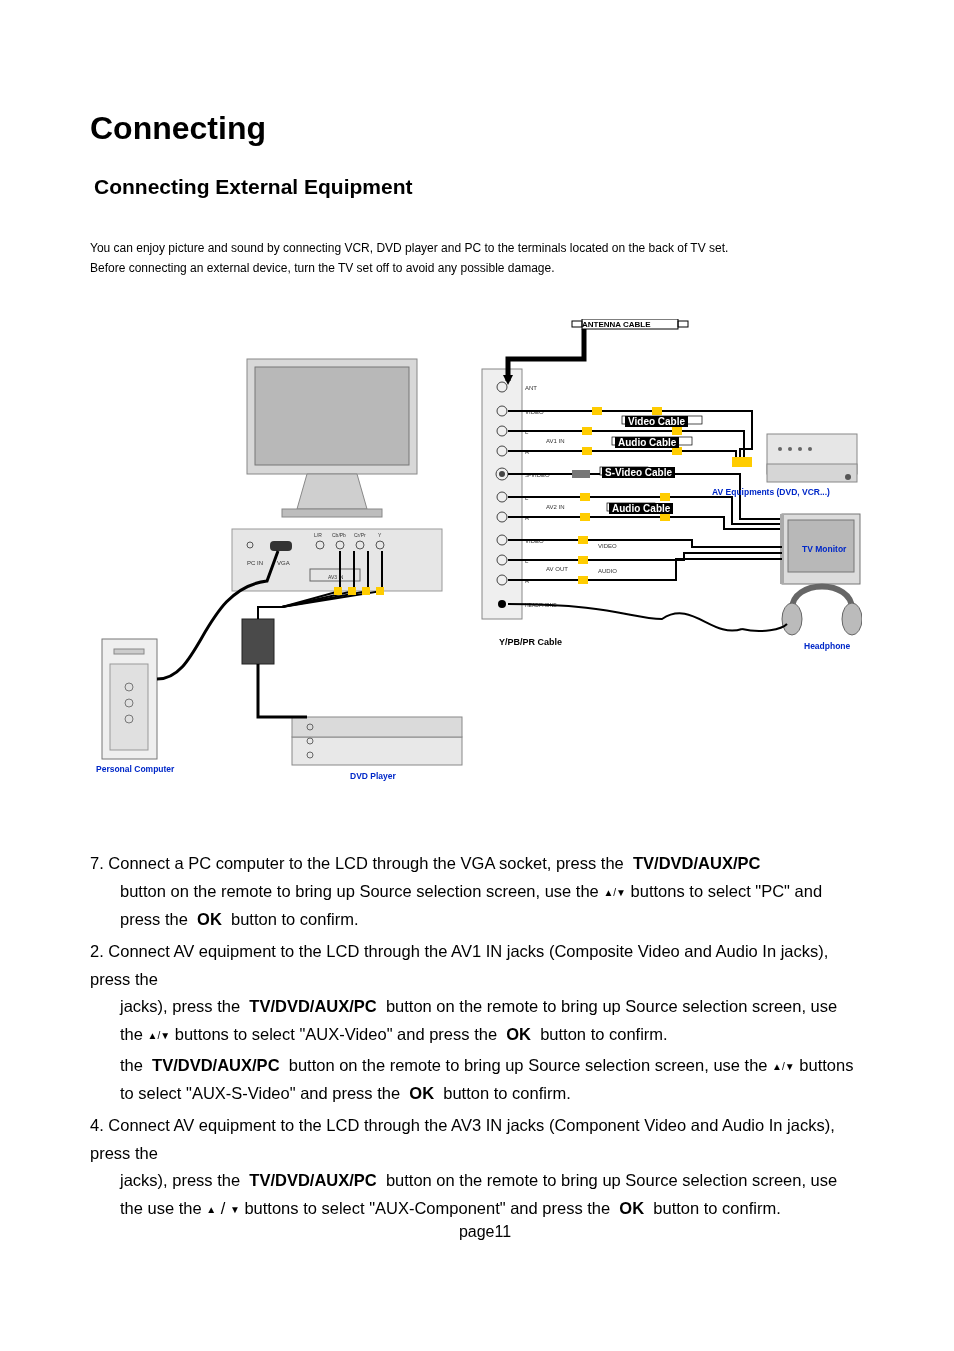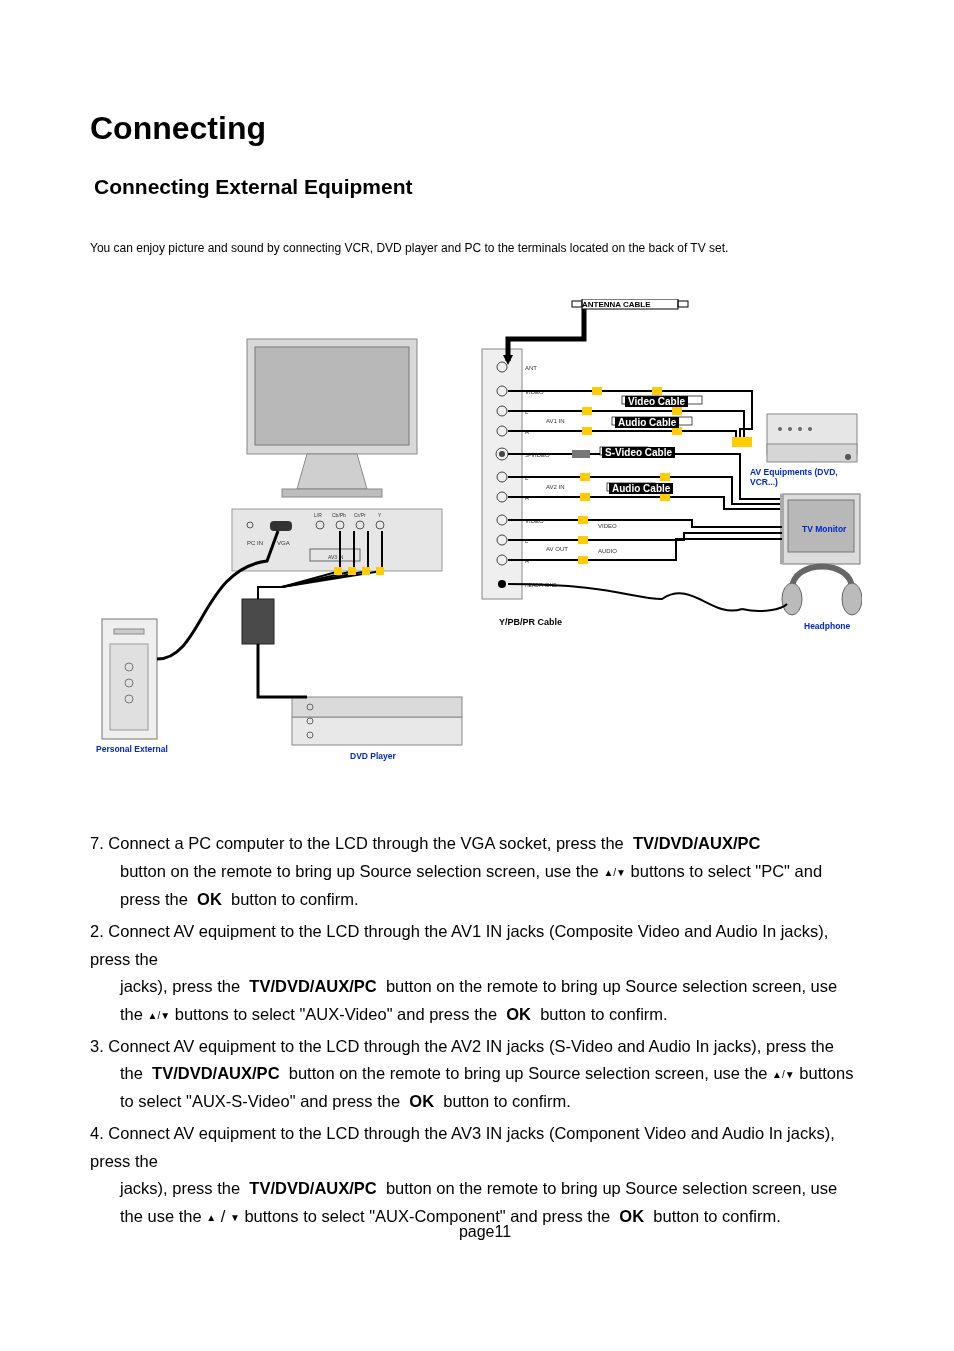--- a/index.html
+++ b/index.html
@@ -64,20 +64,21 @@
     font-size: 16px;
   }
 </style>
 </head>
 <body>
 
 <div class="title">Connecting</div>
 <div class="subtitle">Connecting External Equipment</div>
 <div class="intro">
   <span>You can enjoy picture and sound by connecting VCR, DVD player and PC to the terminals located on the back of TV set.</span><br>
+  <span>Before connecting an external device, turn the TV set off to avoid any possible damage.</span>
 </div>
 
 <div class="diagram">
   <svg viewBox="0 0 770 470">
 
     <g>
       <rect x="155" y="40" width="170" height="115" fill="#d8d8d8" stroke="#888"></rect>
       <rect x="163" y="48" width="154" height="98" fill="#b8b8b8" stroke="#777"></rect>
       <path d="M 215 155 L 265 155 L 275 190 L 205 190 Z" fill="#cfcfcf" stroke="#888"></path>
       <rect x="190" y="190" width="100" height="8" fill="#bdbdbd" stroke="#888"></rect>
@@ -247,25 +248,25 @@
     <text x="490" y="8" font-size="8" font-weight="bold" fill="#000">ANTENNA CABLE</text>
   </svg>
 
   
   <div class="diagram-label" style="left:533px;top:97px;background:#000;color:#fff;padding:0 3px;">Video Cable</div>
   <div class="diagram-label" style="left:523px;top:118px;background:#000;color:#fff;padding:0 3px;">Audio Cable</div>
   <div class="diagram-label" style="left:510px;top:148px;background:#000;color:#fff;padding:0 3px;text-align:right;">S-Video Cable</div>
   <div class="diagram-label" style="left:517px;top:184px;background:#000;color:#fff;padding:0 3px;">Audio Cable</div>
   <div class="diagram-label" style="left:395px;top:318px;font-size:9px;margin-left:12px;">Y/PB/PR Cable</div>
 
-  <div class="diagram-label blue-label" style="left:658px;top:168px;">AV Equipments (DVD, VCR...)</div>
+  <div class="diagram-label blue-label" style="left:620px;top:168px;">AV Equipments (DVD, VCR...)</div>
   <div class="diagram-label blue-label" style="left:710px;top:225px;">TV Monitor</div>
   <div class="diagram-label blue-label" style="left:712px;top:322px;">Headphone</div>
   <div class="diagram-label blue-label" style="left:258px;top:452px;">DVD Player</div>
-  <div class="diagram-label blue-label" style="left:4px;top:445px;">Personal External</div>
+  <div class="diagram-label blue-label" style="left:4px;top:445px;">Personal Computer</div>
 </div>
 
 <div class="steps">
   <div class="step">
     <span>7. Connect a PC computer to the LCD through the VGA socket, press the </span>&nbsp;<span class="bold">TV/DVD/AUX/PC</span>
     <div class="step-wrap">
       <span>button on the remote to bring up Source selection screen, use the</span>
       <span class="tri">▲</span><span class="tri"> /</span><span class="tri">▼</span>
       <span> buttons to select "PC" and press the </span>
       &nbsp;<span class="bold">OK</span>&nbsp;
@@ -282,21 +283,20 @@
       jacks), press the &nbsp;<span class="bold">TV/DVD/AUX/PC</span>&nbsp;
       <span> button on the remote to bring up Source selection screen, use the </span>
       <span class="tri">▲</span><span class="tri"> /</span><span class="tri">▼</span>
       <span> buttons to select "AUX-Video" and press the </span>
       &nbsp;<span class="bold">OK</span>&nbsp;
       <span> button to confirm.</span>
     </div>
   </div>
 
   <div class="step">
-    <span>3. Connect AV equipment to the LCD through the AV2 IN jacks (S-Video and Audio In jacks), press the </span>
     <div class="step-wrap" style="margin-top:-1px;">
       the &nbsp;<span class="bold">TV/DVD/AUX/PC</span>&nbsp;
       <span> button on the remote to bring up Source selection screen, use the </span>
       <span class="tri">▲</span><span class="tri"> /</span><span class="tri">▼</span>
       <span> buttons to select "AUX-S-Video" and press the </span>
       &nbsp;<span class="bold">OK</span>&nbsp;
       <span> button to confirm.</span>
     </div>
   </div>
 

